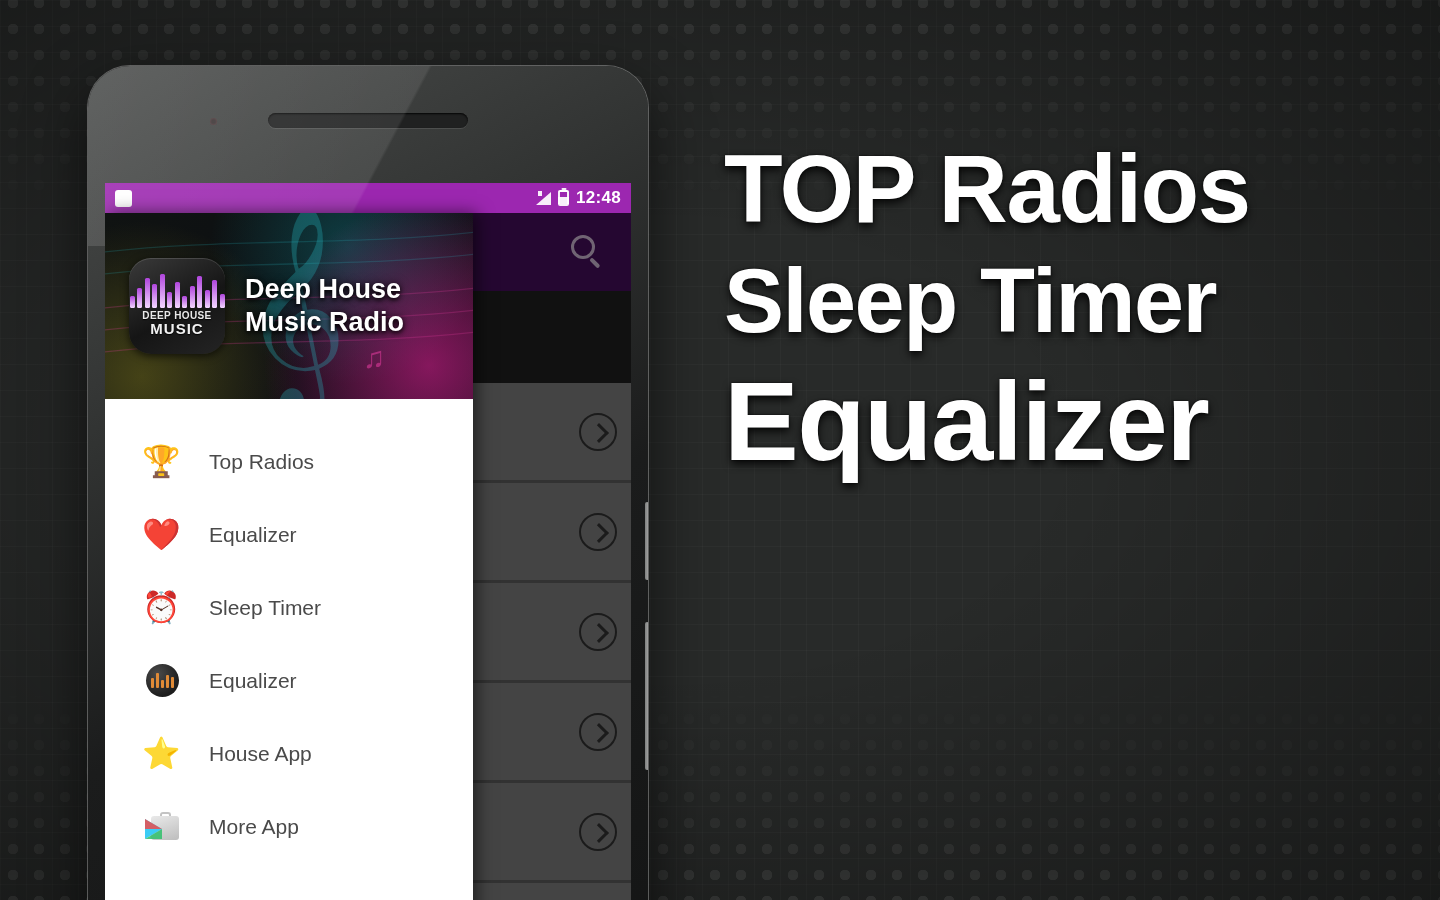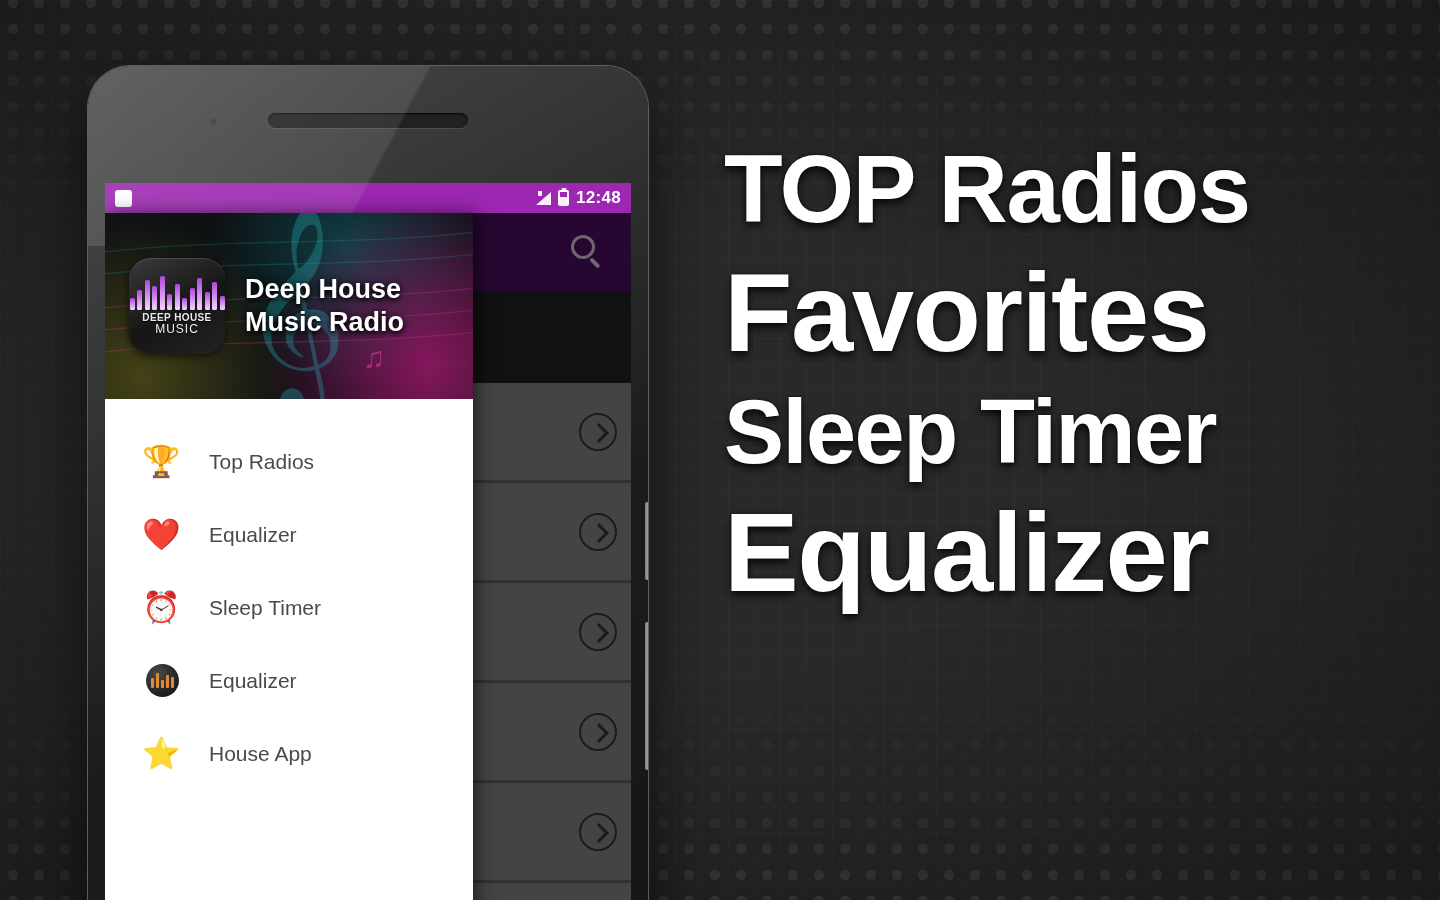--- a/index.html
+++ b/index.html
@@ -160,21 +160,21 @@
     background:linear-gradient(150deg,#3a3a3a 0%,#151515 55%,#242424 100%);
     box-shadow:0 2px 8px rgba(0,0,0,.7), inset 0 1px 0 rgba(255,255,255,.14);
     overflow:hidden; display:flex; flex-direction:column;
     align-items:center; justify-content:center;
   }
   .eqbars { display:flex; align-items:flex-end; gap:2.5px; height:34px; margin-bottom:2px; }
   .eqbars span { width:5px; border-radius:1.5px;
     background:linear-gradient(to top,#f2d6ff,#b044dd); }
   .icon-t1 { font-size:10px; font-weight:bold; color:#e9e9e9; letter-spacing:.4px;
              line-height:1.1; text-shadow:0 1px 1px #000; }
-  .icon-t2 { font-size:12px; font-weight:normal; color:#f2f2f2; letter-spacing:1px;
+  .icon-t2 { font-size:15px; font-weight:bold; color:#f2f2f2; letter-spacing:1px;
              line-height:1.1; text-shadow:0 1px 1px #000; }
   .drawer-title {
     color:#fff; font-size:27px; font-weight:bold; line-height:1.22;
     text-shadow:0 2px 4px rgba(0,0,0,.95), 0 0 10px rgba(0,0,0,.8);
     position:relative; z-index:2;
   }
   .drawer-menu { flex:1; padding-top:26px; background:#fff; }
   .menu-item {
     display:flex; align-items:center; height:73px; padding-left:38px; gap:28px; cursor:pointer;
   }
@@ -366,24 +366,35 @@
                 <span style="height:13px"></span>
               <span style="height:11px"></span>
             </div>
           </div>
           <div class="mi-label">Equalizer</div>
         </div>
         <div class="menu-item">
           <div class="mi-icon">⭐</div>
           <div class="mi-label">House App</div>
         </div>
+        <div class="menu-item">
+          <div class="mi-icon">
+            <div class="ms-icon">
+              <div class="ms-handle"></div>
+              <div class="ms-case"></div>
+              <div class="ms-tri"></div>
+              <div class="ms-tri2"></div>
+              <div class="ms-tri3"></div>
+            </div>
+          </div>
+          <div class="mi-label">More App</div>
+        </div>
       </div>
     </div>
   </div>
   <div class="glass-sheen"></div>
 </div>
 
 <div id="headlines">
   <div class="headline h1">TOP Radios</div>
-  <div class="headline h2">Favorites</div>
   <div class="headline h3">Sleep Timer</div>
   <div class="headline h4">Equalizer</div>
 </div>
 
 </body></html>

